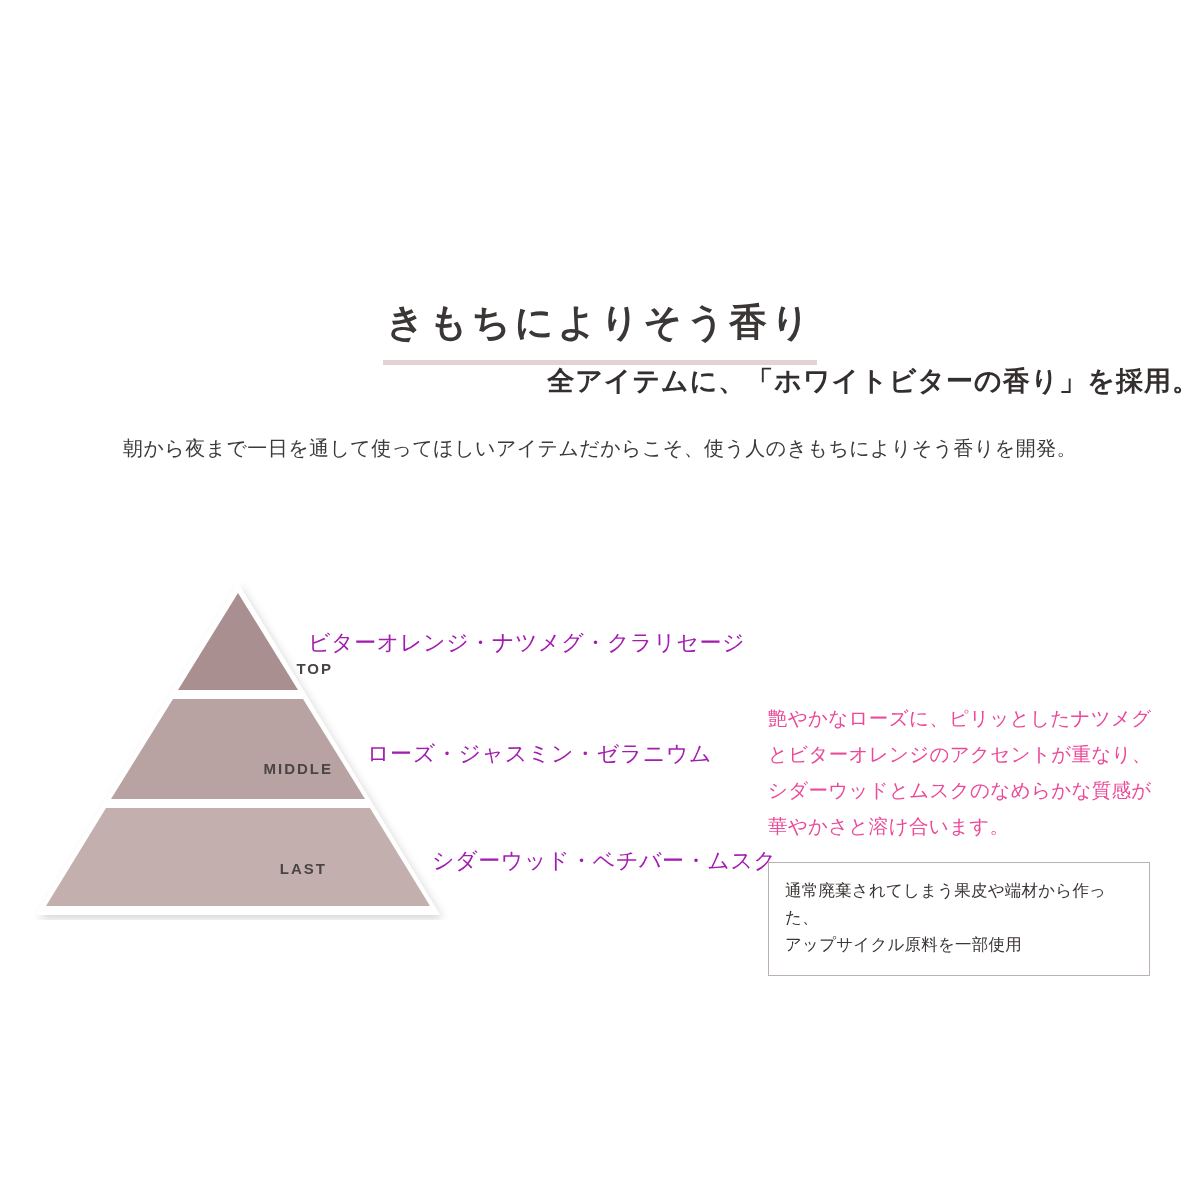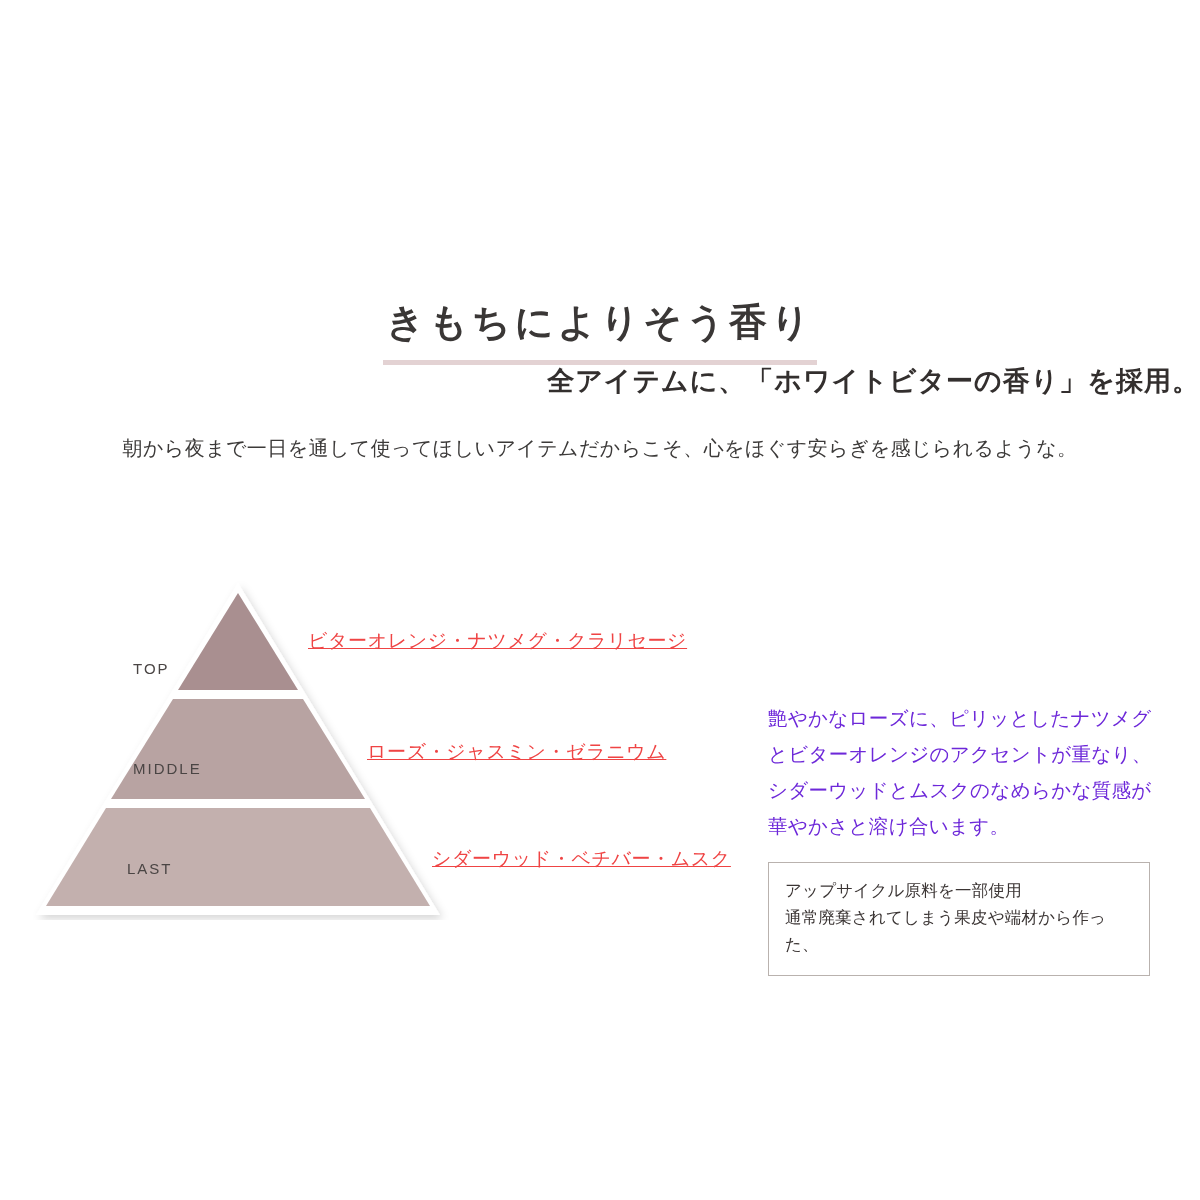--- a/index.html
+++ b/index.html
@@ -81,50 +81,50 @@
   .pyramid-svg {
     position: absolute;
     left: 0;
     top: 0;
   }
   .pyramid-label {
     position: absolute;
     font-size: 15px;
     letter-spacing: 2px;
     color: #4a4544;
-    text-align: left;
+    text-align: right;
     width: 200px;
+    font-weight: bold;
   }
   .lbl-top    { left: 133px; top: 660px; }
   .lbl-middle { left: 133px; top: 760px; }
   .lbl-last   { left: 127px; top: 860px; }
 
   
   .note {
     position: absolute;
-    font-size: 19px;
+    font-size: 22px;
     letter-spacing: 0.6px;
-    color: #ef4444;
+    color: #a21caf;
     white-space: nowrap;
-    text-decoration: underline;
   }
   .note-top    { left: 308px; top: 628px; }
   .note-middle { left: 367px; top: 739px; }
   .note-last   { left: 432px; top: 846px; }
 
   
   .description {
     position: absolute;
     left: 768px;
     top: 700px;
     width: 400px;
     font-size: 19.5px;
     line-height: 1.85;
     letter-spacing: 0.3px;
-    color: #6d28d9;
+    color: #ec4899;
   }
   .description p { margin: 0; }
 
   .callout {
     position: absolute;
     left: 768px;
     top: 862px;
     width: 382px;
     border: 1px solid #b9b2ae;
     padding: 14px 16px 16px 16px;
@@ -143,21 +143,21 @@
 <div class="page">
 
   <div class="heading-block">
     <h1 class="heading-title">きもちによりそう香り</h1>
     <div class="heading-rule"></div>
   </div>
 
   <div class="subheading">全アイテムに、「ホワイトビターの香り」を採用。</div>
 
   <div class="lead">
-    <p>朝から夜まで一日を通して使ってほしいアイテムだからこそ、心をほぐす安らぎを感じられるような。</p>
+    <p>朝から夜まで一日を通して使ってほしいアイテムだからこそ、使う人のきもちによりそう香りを開発。</p>
   </div>
 
   <div class="pyramid-wrap">
     <svg class="pyramid-svg" width="440" height="345" viewBox="0 0 440 345">
       <defs>
         <filter id="softshadow" x="-20%" y="-20%" width="140%" height="140%">
           <feDropShadow dx="3" dy="4" stdDeviation="4" flood-color="#000000" flood-opacity="0.16"></feDropShadow>
         </filter>
       </defs>
       <g filter="url(#softshadow)">
@@ -178,17 +178,17 @@
 
   <div class="note note-top">ビターオレンジ・ナツメグ・クラリセージ</div>
   <div class="note note-middle">ローズ・ジャスミン・ゼラニウム</div>
   <div class="note note-last">シダーウッド・ベチバー・ムスク</div>
 
   <div class="description">
     <p>艶やかなローズに、ピリッとしたナツメグとビターオレンジのアクセントが重なり、シダーウッドとムスクのなめらかな質感が華やかさと溶け合います。</p>
   </div>
 
   <div class="callout">
+    <p>通常廃棄されてしまう果皮や端材から作った、</p>
     <p>アップサイクル原料を一部使用</p>
-    <p>通常廃棄されてしまう果皮や端材から作った、</p>
   </div>
 
 </div>
 
 </body></html>

